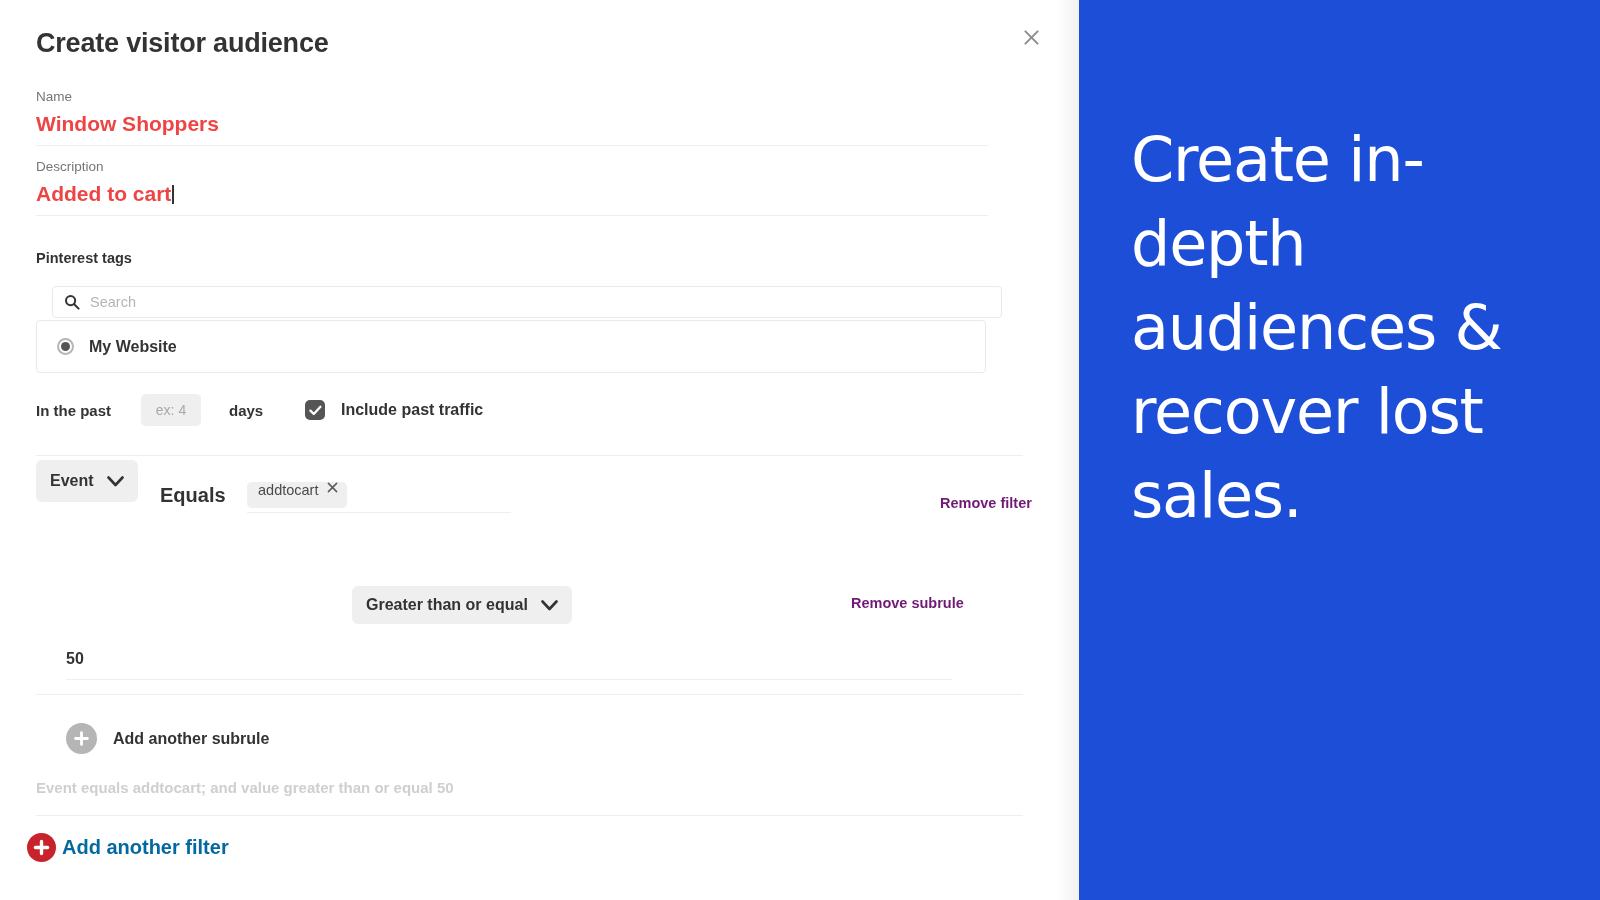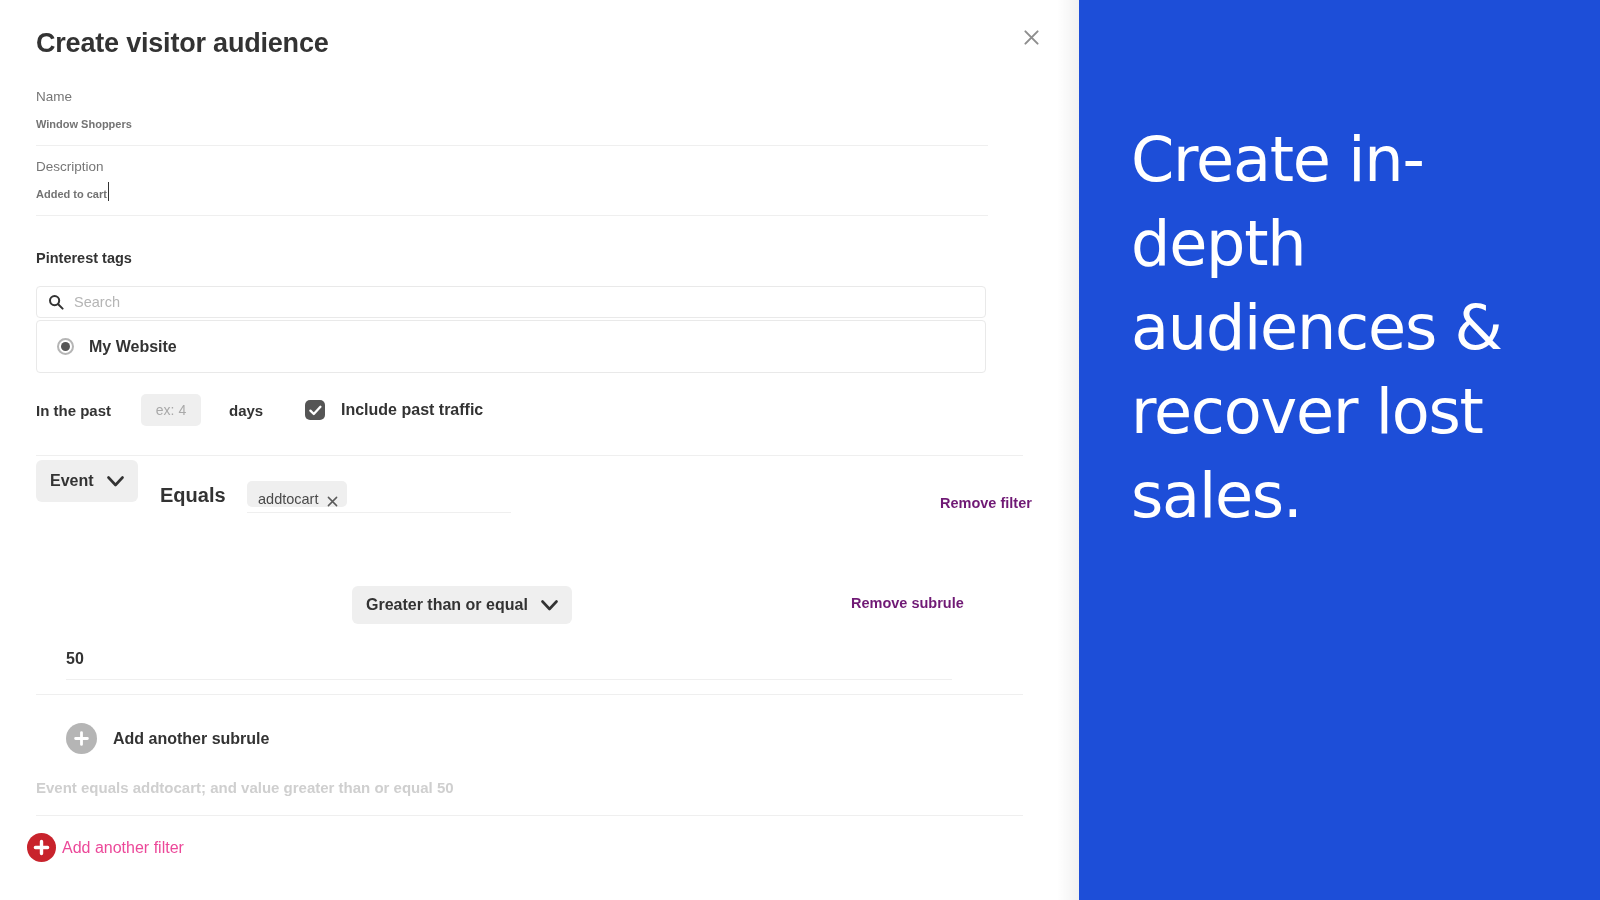--- a/index.html
+++ b/index.html
@@ -40,21 +40,21 @@
   }
   .close-btn svg { display:block; }
 
   
   .field { position: absolute; left: 36px; }
   .field-label {
     font-size: 13.5px; color: #767676; line-height: 18px;
     font-weight: normal;
   }
   .field-value {
-    font-size: 11px; color: #737373; font-weight: bold;
+    font-size: 21px; color: #ef4444; font-weight: bold;
     line-height: 24px; margin-top: 6px;
     display: inline-block;
     position: relative;
     white-space: pre;
   }
   .caret {
     display: inline-block; width: 1.5px; height: 19px;
     background: #333; vertical-align: -3px; margin-left: 1px;
   }
   .field-underline {
@@ -66,21 +66,21 @@
   #field-name .field-underline { top: 57px; }
   #field-desc { top: 158px; }
   #field-desc .field-underline { top: 57px; }
 
   
   .section-label {
     position: absolute; left: 36px; top: 250px;
     font-size: 14.5px; font-weight: bold; color: #333333;
   }
   .search-box {
-    position: absolute; left: 36px; top: 286px;
+    position: absolute; left: 52px; top: 286px;
     width: 950px; height: 32px;
     border: 1px solid #e9e9e9; border-radius: 4px;
     background: #fff;
     display: flex; align-items: center;
   }
   .search-icon { margin-left: 11px; width:16px; height:16px; color:#333; display:flex; }
   .search-input {
     border: none; outline: none; background: transparent;
     font-family: "Liberation Sans", sans-serif;
     font-size: 14.5px; color: #333; margin-left: 10px;
@@ -159,21 +159,21 @@
   .equals-label {
     position: absolute; left: 160px; top: 484px;
     font-size: 20px; font-weight: bold; color: #333333;
   }
   .token-field {
     position: absolute; left: 247px; top: 481px;
     width: 264px; height: 32px;
     border-bottom: 1px solid #efefef;
   }
   .token {
-    display: inline-flex; align-items: flex-end; gap: 9px;
+    display: inline-flex; align-items: flex-start; gap: 9px;
     background: #efefef; border-radius: 5px;
     height: 26px; padding: 0 9px 0 11px;
     font-size: 14.5px; color: #4a4a4a;
   }
   .token .x { cursor: pointer; display:flex; color:#5a5a5a; }
   .remove-link {
     position: absolute;
     font-size: 14.5px; font-weight: bold; color: #701a75;
     cursor: pointer;
   }
@@ -219,21 +219,21 @@
   
   .add-filter {
     position: absolute; left: 27px; top: 833px;
     display: flex; align-items: center; cursor: pointer;
   }
   .circle-plus-red {
     width: 29px; height: 29px; border-radius: 50%;
     display: flex; align-items: center; justify-content: center; flex:0 0 auto;
   }
   .add-filter-label {
-    margin-left: 6px; font-size: 16px; font-weight: normal; color: #ec4899;
+    margin-left: 6px; font-size: 20px; font-weight: bold; color: #0369a1;
   }
 
   
   .promo-panel {
     position: absolute; left: 1079px; top: 0;
     width: 521px; height: 900px;
   }
   .promo-text {
     position: absolute; left: 52px; top: 118px;
     width: 430px;

